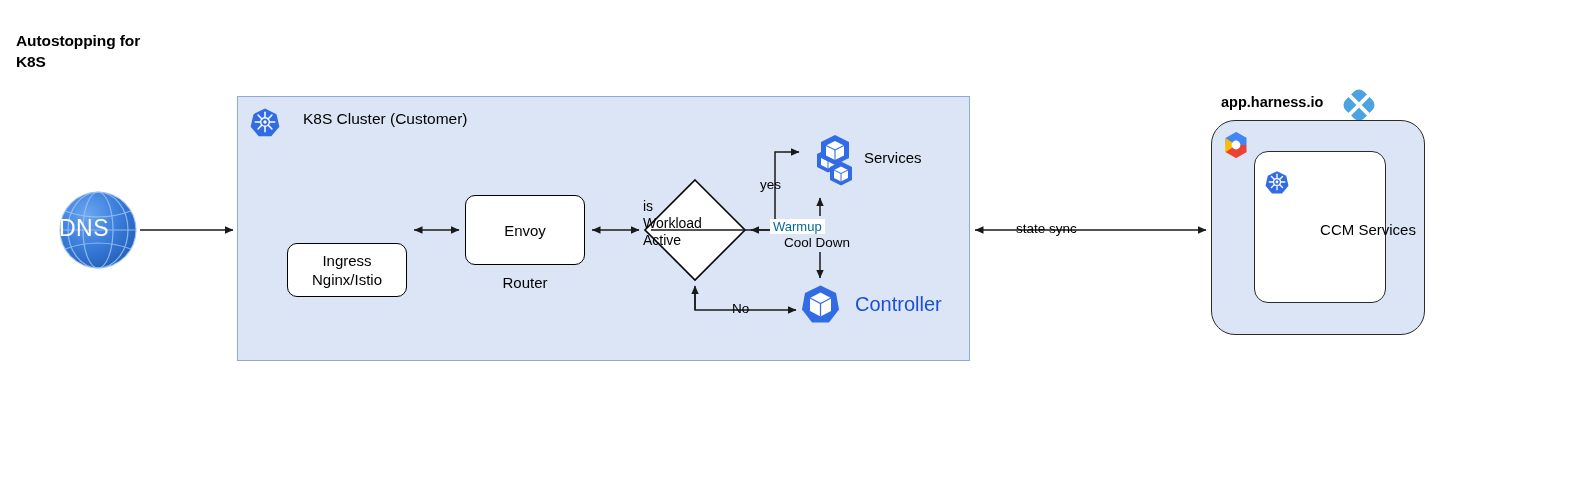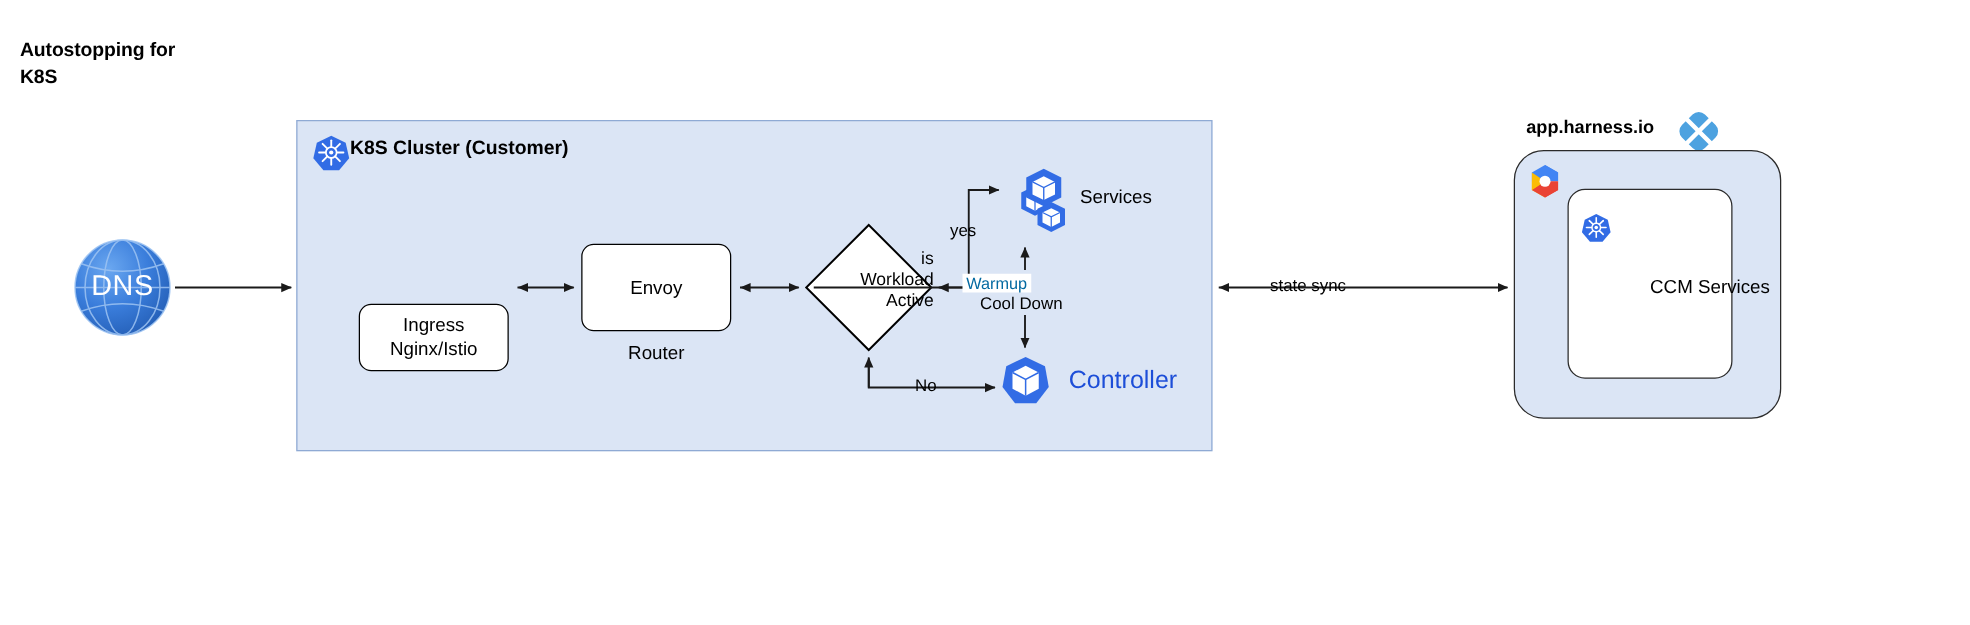--- a/index.html
+++ b/index.html
@@ -39,40 +39,40 @@
   #k8s-cluster-box {
     left: 237px;
     top: 96px;
     width: 733px;
     height: 265px;
     background: #dbe5f5;
     border: 1px solid #8faad4;
     box-sizing: border-box;
   }
   #k8s-cluster-title {
-    left: 280px;
+    left: 303px;
     top: 110px;
     font-size: 15.5px;
-    font-weight: bold;
+    font-weight: normal;
     color: #000000;
     text-align: right;
   }
 
   
   #dns-globe {
     left: 59px;
     top: 191px;
     width: 78px;
     height: 78px;
   }
   #dns-label {
     left: 59px;
     top: 215px;
     width: 78px;
-    text-align: center;
+    text-align: left;
     font-size: 23px;
     color: #ffffff;
     letter-spacing: 0.5px;
   }
 
   
   .proc-box {
     background: #ffffff;
     border: 1.4px solid #000000;
     border-radius: 10px;
@@ -97,21 +97,21 @@
   #decision-diamond {
     left: 643px;
     top: 178px;
     width: 104px;
     height: 104px;
   }
   #decision-label {
     left: 643px;
     top: 198px;
     width: 104px;
-    text-align: right;
+    text-align: left;
     font-size: 14px;
     line-height: 17px;
     color: #000000;
     white-space: pre-line;
   }
 
   
   .edge-label { font-size: 13.5px; color: #000000; }
   #label-yes { left: 760px; top: 177px; }
   #label-no  { left: 732px; top: 301px; }

